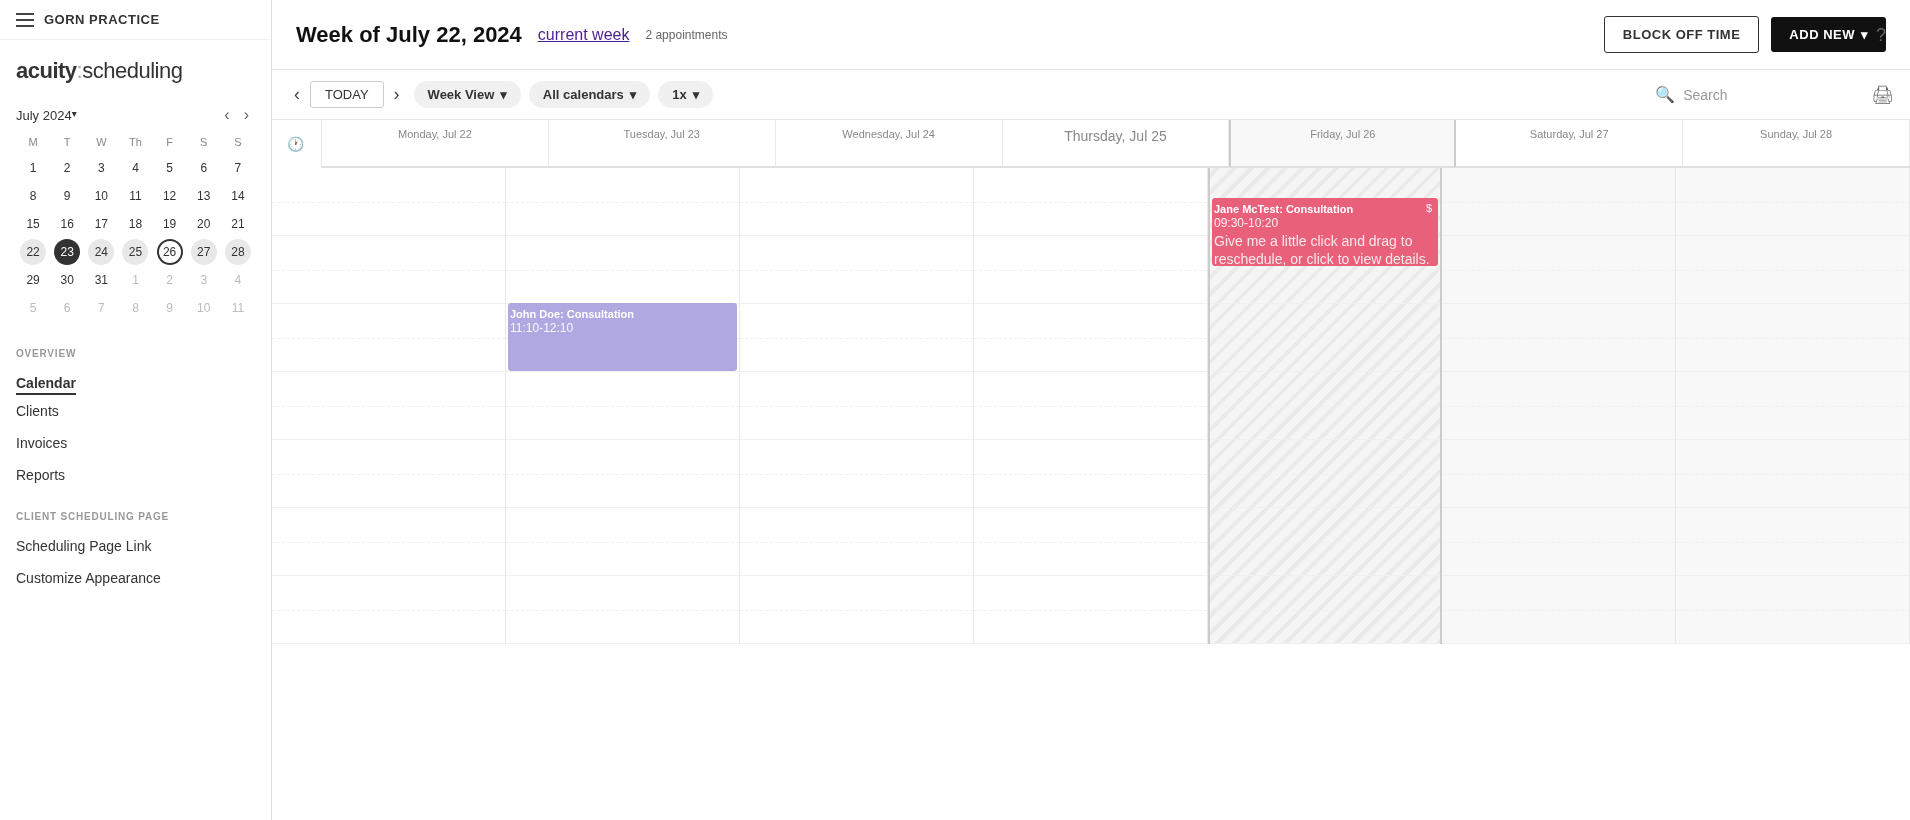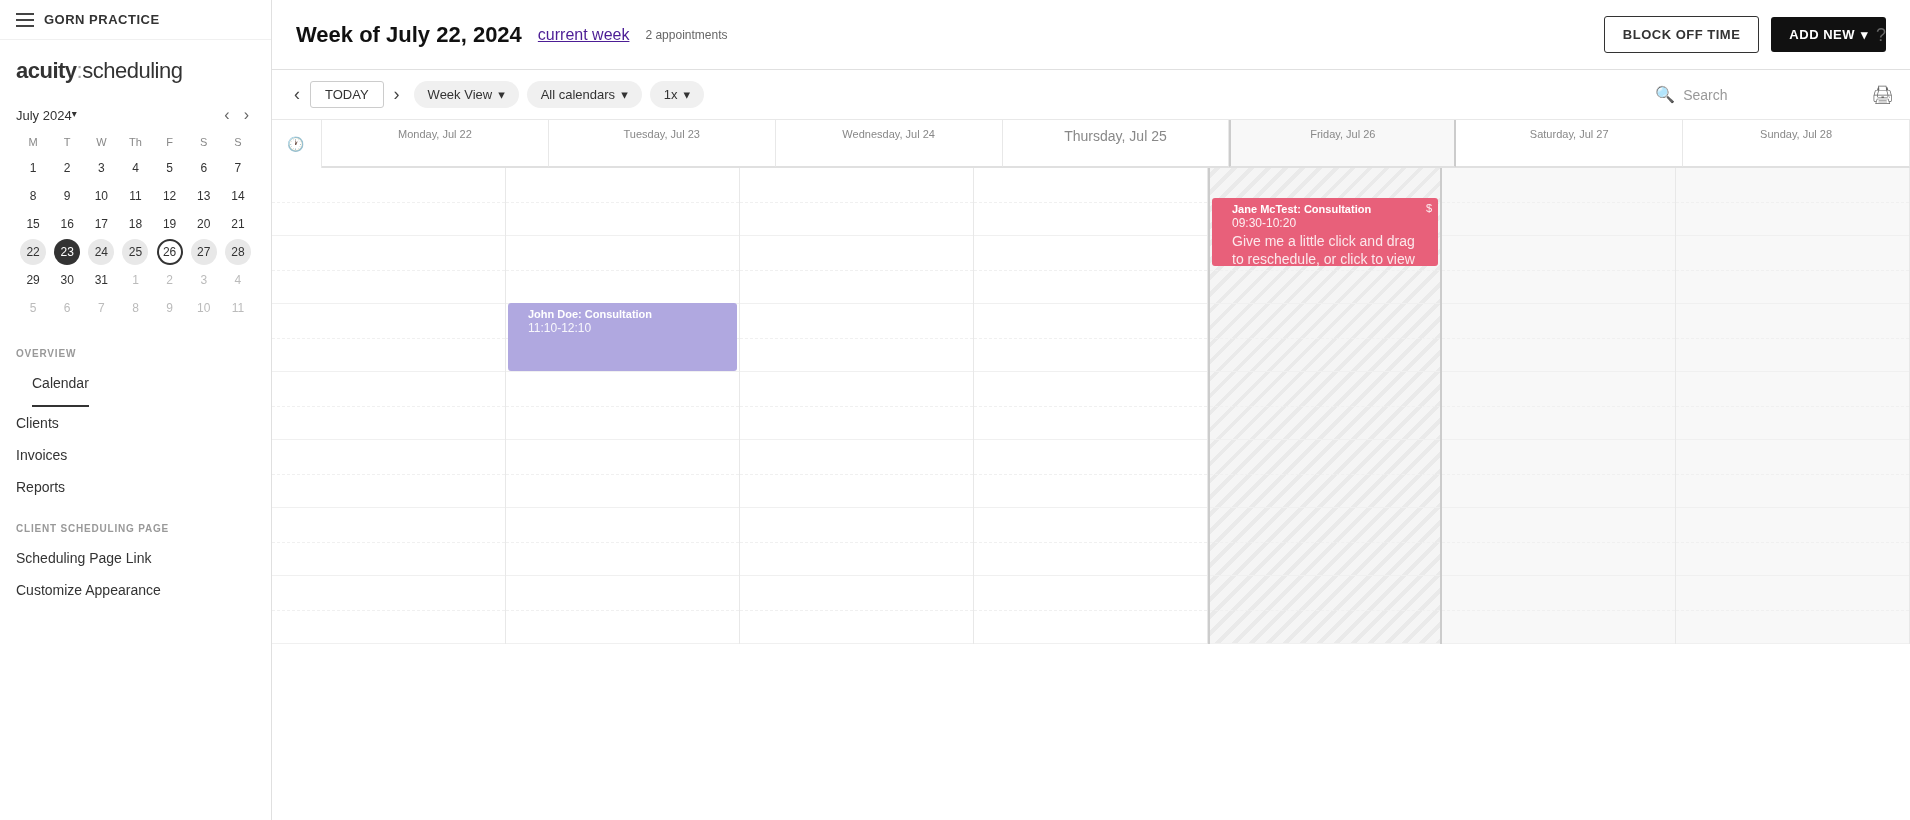--- a/index.html
+++ b/index.html
@@ -63,21 +63,21 @@
     
     .nav-section { padding: 16px 16px 4px; }
     .nav-section-label { font-size: 10px; color: #999; font-weight: 600; text-transform: uppercase; letter-spacing: 0.8px; margin-bottom: 8px; }
     .nav-item {
       font-size: 14px;
       color: #333;
       padding: 8px 0;
       cursor: pointer;
       display: block;
     }
-    .nav-item.active { font-weight: 400; border-bottom: 2px solid #333; display: inline-block; padding-bottom: 14px; margin-left: 16px; }
+    .nav-item.active { font-weight: 700; border-bottom: 2px solid #333; display: inline-block; padding-bottom: 2px; }
 
     
     #main {
       flex: 1;
       display: flex;
       flex-direction: column;
       overflow: hidden;
       background: #fff;
     }
 
@@ -149,20 +149,21 @@
       background: #f0f0f0;
       border: none;
       border-radius: 20px;
       padding: 6px 14px;
       font-size: 13px;
       cursor: pointer;
       color: #333;
       display: flex;
       align-items: center;
       gap: 6px;
+      font-weight: bold;
     }
     .search-area {
       margin-left: auto;
       display: flex;
       align-items: center;
       gap: 8px;
     }
     .search-icon { color: #666; font-size: 16px; }
     .search-input {
       border: none;
@@ -209,21 +210,21 @@
       right: 0;
       border-top: 1px dashed #f0f0f0;
     }
 
     
     .appointment {
       position: absolute;
       left: 2px;
       right: 2px;
       border-radius: 3px;
-      padding: 4px 20px;
+      padding: 4px 2px;
       font-size: 11px;
       cursor: pointer;
       z-index: 5;
       overflow: hidden;
     }
     .appointment.purple {
       background: #b0a8e0;
       color: #fff;
     }
     .appointment.pink {

